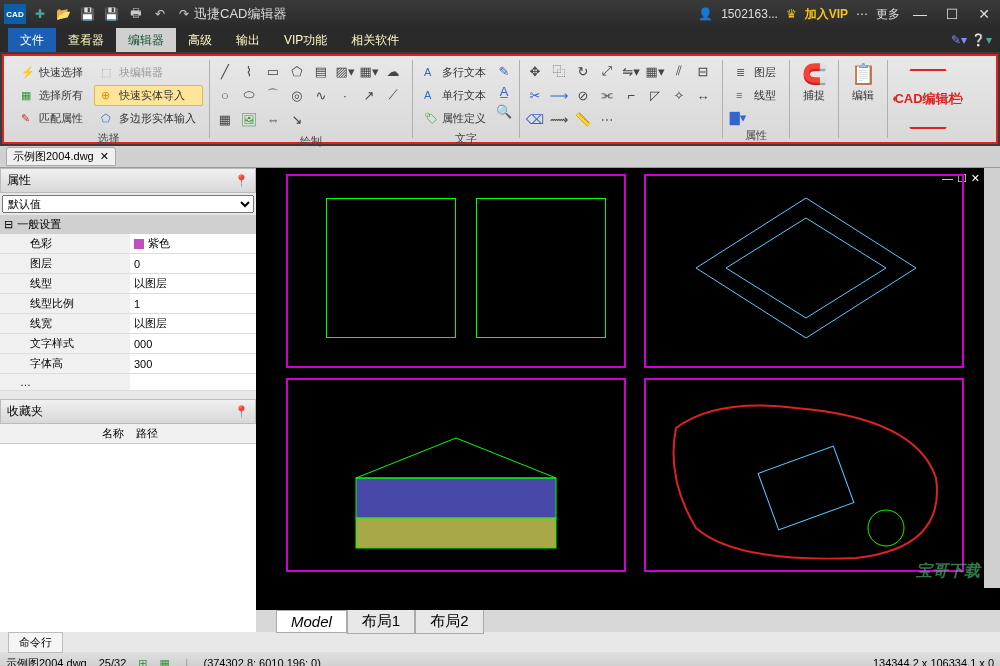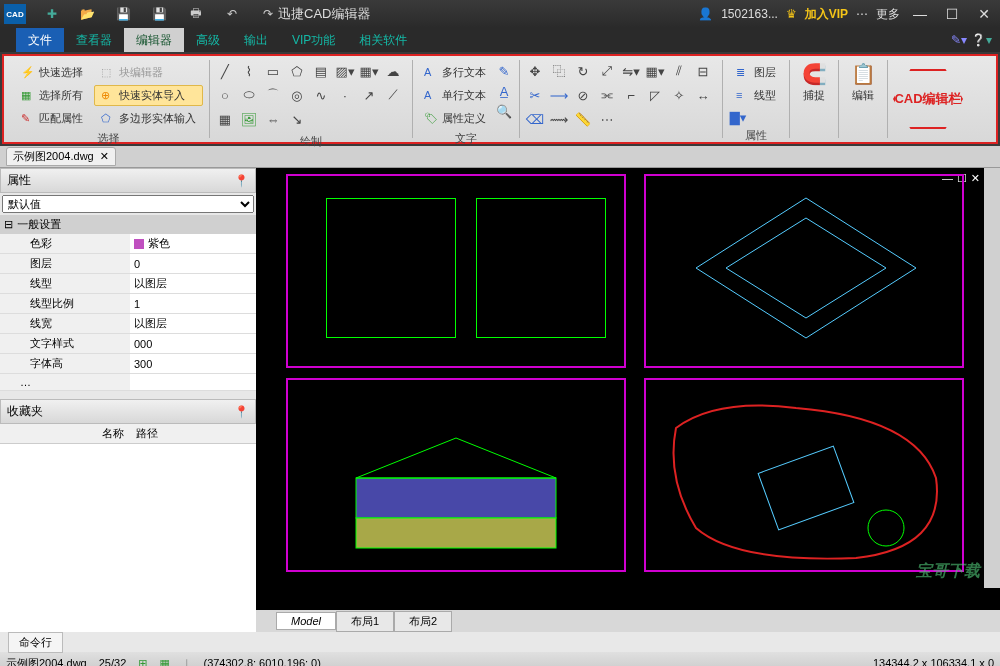--- a/index.html
+++ b/index.html
@@ -1,26 +1,26 @@
 <!DOCTYPE html>
 <html><head>
 <meta charset="utf-8">
 <style>
 * { margin: 0; padding: 0; box-sizing: border-box; font-family: "Microsoft YaHei", sans-serif; }
 body { width: 1000px; height: 666px; background: #3a3a3a; overflow: hidden; font-size: 12px; }
 .titlebar { height: 28px; background: linear-gradient(#3a3a3a, #2a2a2a); display: flex; align-items: center; padding: 0 4px; color: #ddd; }
-.titlebar .qat { display: flex; gap: 16px; align-items: center; }
+.titlebar .qat { display: flex; gap: 4px; align-items: center; }
 .titlebar .qat-btn { width: 20px; height: 20px; display: flex; align-items: center; justify-content: center; cursor: pointer; color: #ccc; }
 .titlebar .app-title { flex: 1; font-size: 13px; }
 .titlebar .right { display: flex; align-items: center; gap: 8px; }
 .titlebar .user { color: #ddd; font-size: 12px; }
 .titlebar .vip { color: #f5c518; font-weight: bold; }
 .titlebar .winbtn { width: 24px; height: 20px; display: flex; align-items: center; justify-content: center; cursor: pointer; font-size: 14px; }
-.menubar { height: 24px; background: #2a2a2a; display: flex; align-items: stretch; padding-left: 16px; }
-.menubar .menuitem { padding: 0 12px; display: flex; align-items: center; color: #14b8a6; cursor: pointer; font-size: 12px; }
+.menubar { height: 24px; background: #2a2a2a; display: flex; align-items: stretch; padding-left: 8px; }
+.menubar .menuitem { padding: 0 12px; display: flex; align-items: center; color: #fef9c3; cursor: pointer; font-size: 12px; }
 .menubar .menuitem.file { background: #1a5fb4; color: #fff; }
 .menubar .menuitem.active { background: #d0d0d0; color: #14532d; }
 .menubar .spacer { flex: 1; }
 .menubar .help { display: flex; align-items: center; gap: 4px; padding: 0 8px; }
 .ribbon { height: 90px; background: linear-gradient(#e8e8e8, #d8d8d8); border: 2px solid #d22; margin: 2px; display: flex; padding: 4px; gap: 0; }
 .ribbon-group { display: flex; flex-direction: column; border-right: 1px solid #b0b0b0; padding: 2px 6px; }
 .ribbon-group .group-body { flex: 1; display: flex; gap: 4px; }
 .ribbon-group .group-label { text-align: center; font-size: 11px; color: #444; padding-top: 2px; }
 .rcol { display: flex; flex-direction: column; gap: 2px; }
 .rbtn { display: flex; align-items: center; gap: 4px; padding: 2px 6px; cursor: pointer; font-size: 11px; color: #333; border: 1px solid transparent; border-radius: 2px; }
@@ -48,21 +48,21 @@
 .prop-row .pvalue { flex: 1; padding: 2px 4px; background: #fff; display: flex; align-items: center; gap: 4px; }
 .colorswatch { width: 10px; height: 10px; background: #c050c0; display: inline-block; }
 .fav-header { display: flex; font-size: 11px; background: #f0f0f0; border-bottom: 1px solid #ccc; }
 .fav-header div { padding: 2px 6px; }
 .canvas-area { flex: 1; display: flex; flex-direction: column; background: #000; position: relative; }
 .canvas { flex: 1; background: #000; position: relative; overflow: hidden; }
 .drawing-frame { position: absolute; border: 2px solid #d000d0; }
 .green-rect { position: absolute; border: 1px solid #0f0; }
 .canvas-titlebar { position: absolute; top: 4px; right: 20px; display: flex; gap: 4px; color: #fff; font-size: 11px; }
 .mtabs { height: 22px; background: #d8d8d8; display: flex; align-items: center; padding-left: 20px; gap: 0; }
-.mtabs .mtab { padding: 2px 14px; font-size: 11px; background: #e8e8e8; border: 1px solid #aaa; cursor: pointer; }
+.mtabs .mtab { padding: 2px 14px; font-size: 15px; background: #e8e8e8; border: 1px solid #aaa; cursor: pointer; }
 .mtabs .mtab.active { background: #fff; font-style: italic; }
 .cmdline { height: 20px; background: #e8e8e8; display: flex; align-items: center; }
 .cmdline .cmdbtn { padding: 2px 10px; border: 1px solid #bbb; background: #f5f5f5; font-size: 11px; margin-left: 8px; }
 .statusbar { height: 22px; background: linear-gradient(#e0e0e0, #c8c8c8); display: flex; align-items: center; font-size: 11px; padding: 0 6px; gap: 12px; }
 .statusbar .spacer { flex: 1; }
 .crown { color: #f5c518; }
 .scrollbar-v { position: absolute; right: 0; top: 0; bottom: 22px; width: 16px; background: #d0d0d0; }
 .watermark { position: absolute; right: 20px; bottom: 28px; color: rgba(80,200,120,0.6); font-size: 16px; font-weight: bold; font-style: italic; }
 </style>
 </head>

